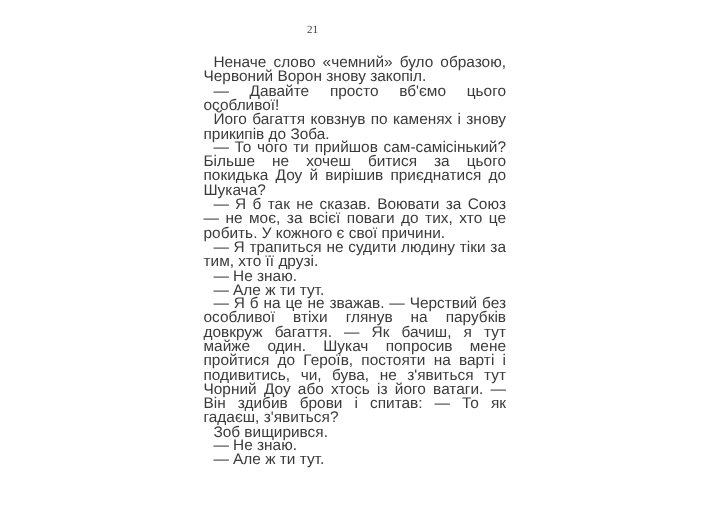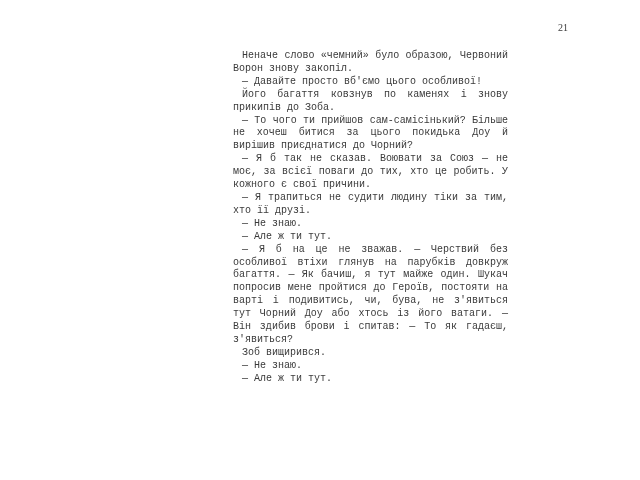--- a/index.html
+++ b/index.html
@@ -14,53 +14,52 @@
       position: relative;
       width: 640px;
       height: 480px;
       background: #ffffff;
     }
     .page-number {
       position: absolute;
       top: 22px;
       left: 0;
       width: 568px;
-      text-align: right;
+      text-align: center;
       font-family: "Liberation Serif", "DejaVu Serif", serif;
       font-size: 10px;
       color: #3a3a3a;
     }
     .text-block {
       position: absolute;
       top: 50px;
       left: 185px;
       width: 275px;
-      font-family: Liberation Mono, monospace;
-      font-size: 10px;
+      font-family: Liberation Sans, sans-serif;
+      font-size: 14px;
       line-height: 12.9px;
       color: #3a3a3a;
       text-align: justify;
-      margin-left: 48px;
     }
     .para {
       margin: 0;
       text-indent: 9px;
       hyphens: manual;
     }
   </style>
 </head>
 <body>
 
 <div class="page">
   <div class="page-number">21</div>
   <div class="text-block">
     <p class="para">Неначе слово «чемний» було образою, Червоний Ворон знову закопіл.</p>
     <p class="para">— Давайте просто вб'ємо цього особливої!</p>
     <p class="para">Його багаття ковзнув по каменях і знову прикипів до Зоба.</p>
-    <p class="para">— То чого ти прийшов сам-самісінький? Більше не хочеш битися за цього покидька Доу й вирішив приєднатися до Чорний?</p>
+    <p class="para">— То чого ти прийшов сам-самісінький? Більше не хочеш битися за цього покидька Доу й вирішив приєднатися до Шукача?</p>
     <p class="para">— Я б так не сказав. Воювати за Союз — не моє, за всієї поваги до тих, хто це робить. У кожного є свої причини.</p>
     <p class="para">— Я трапиться не судити людину тіки за тим, хто її друзі.</p>
     <p class="para">— Не знаю.</p>
     <p class="para">— Але ж ти тут.</p>
     <p class="para">— Я б на це не зважав. — Черствий без особливої втіхи глянув на парубків довкруж багаття. — Як бачиш, я тут майже один. Шукач попросив мене пройтися до Героїв, постояти на варті і подивитись, чи, бува, не з'явиться тут Чорний Доу або хтось із його ватаги. — Він здибив брови і спитав: — То як гадаєш, з'явиться?</p>
     <p class="para">Зоб вищирився.</p>
     <p class="para">— Не знаю.</p>
     <p class="para">— Але ж ти тут.</p>
   </div>
 </div>

